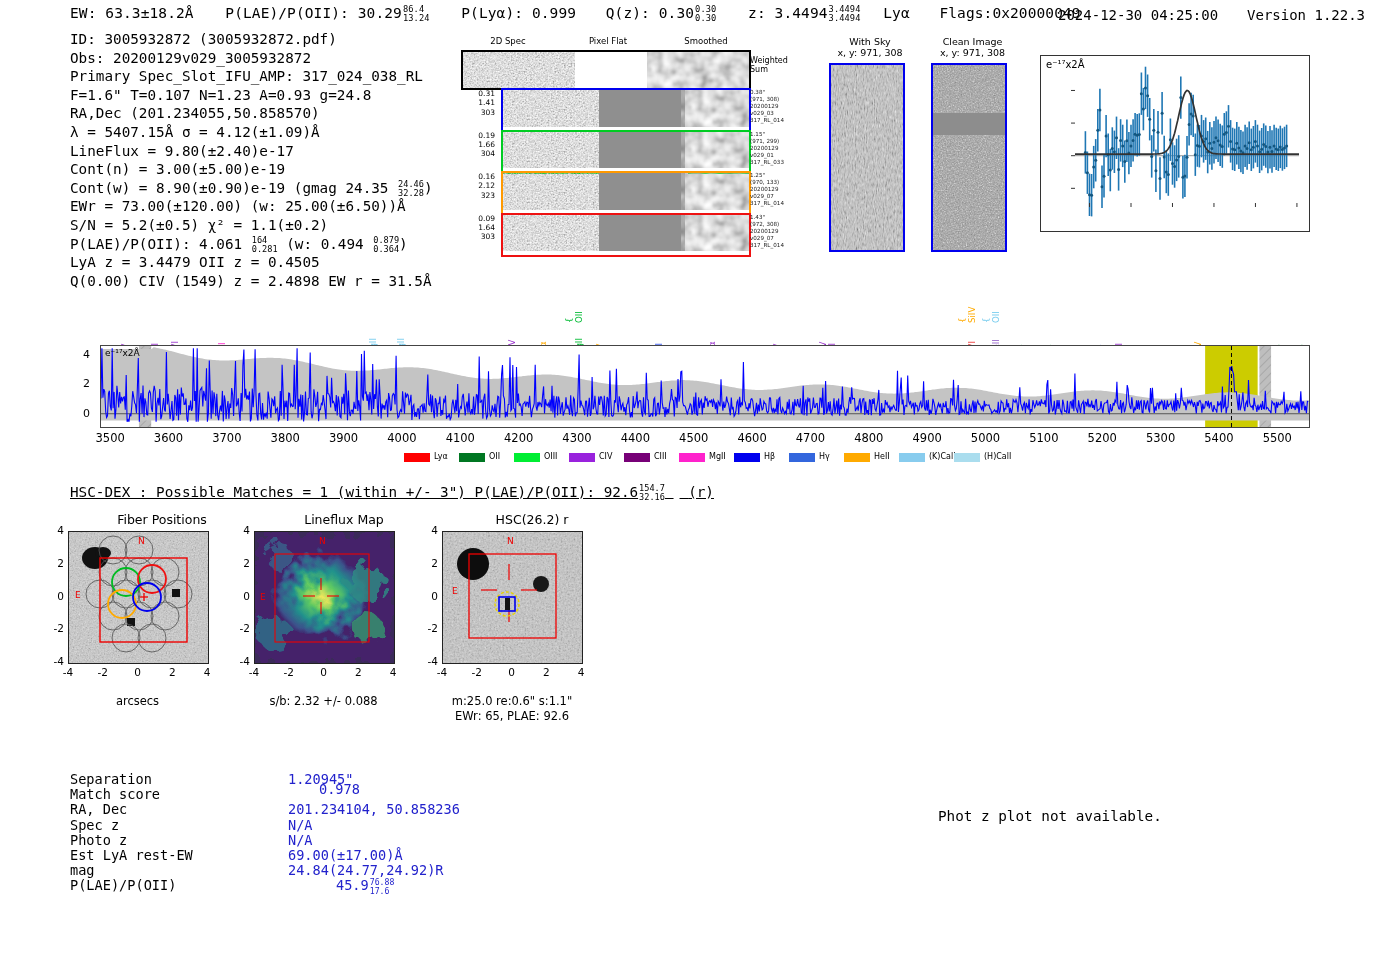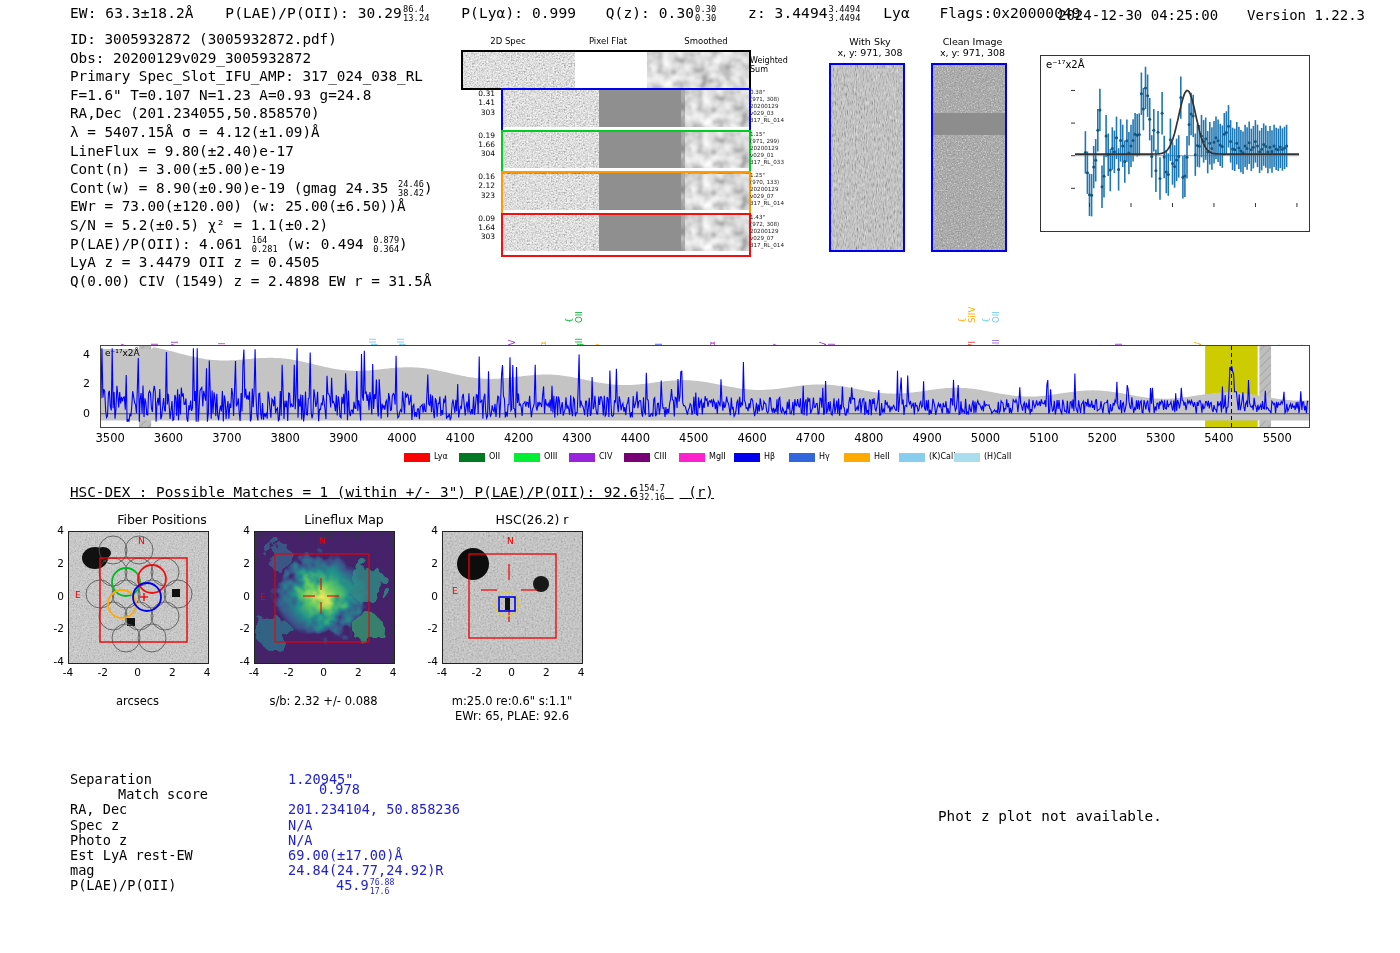--- a/index.html
+++ b/index.html
@@ -81,21 +81,21 @@
 
 <div class="abs mono" id="info-block">
   <div class="nw">ID: 3005932872 (3005932872.pdf)</div>
   <div class="nw">Obs: 20200129v029_3005932872</div>
   <div class="nw">Primary Spec_Slot_IFU_AMP: 317_024_038_RL</div>
   <div class="nw">F=1.6"  T=0.107  N=1.23  A=0.93  g=24.8</div>
   <div class="nw">RA,Dec (201.234055,50.858570)</div>
   <div class="nw">λ = 5407.15Å  σ = 4.12(±1.09)Å</div>
   <div class="nw">LineFlux = 9.80(±2.40)e-17</div>
   <div class="nw">Cont(n) = 3.00(±5.00)e-19</div>
-  <div class="nw"><span>Cont(w) = 8.90(±0.90)e-19 (gmag 24.35 </span><span class="frac"><i>24.46</i><i>38.42</i></span><span>)</span></div>
+  <div class="nw"><span>Cont(w) = 8.90(±0.90)e-19 (gmag 24.35 </span><span class="frac"><i>24.46</i><i>32.28</i></span><span>)</span></div>
   <div class="nw">EWr = 73.00(±120.00) (w: 25.00(±6.50))Å</div>
   <div class="nw">S/N = 5.2(±0.5)  χ² = 1.1(±0.2)</div>
   <div class="nw"><span>P(LAE)/P(OII): 4.061 </span><span class="frac"><i>164</i><i>0.281</i></span><span> (w: 0.494 </span><span class="frac"><i>0.879</i><i>0.364</i></span><span>)</span></div>
   <div class="nw">LyA z = 3.4479  OII z = 0.4505</div>
   <div class="nw">Q(0.00) CIV (1549) z = 2.4898  EW r = 31.5Å</div>
 </div>
 
 <div class="abs" style="top:36px;left:460px;width:300px;height:14px;">
   <div class="abs sans pnl-title" style="left:0;width:96px;">2D Spec</div>
   <div class="abs sans pnl-title" style="left:98px;width:100px;">Pixel Flat</div>
@@ -766,21 +766,21 @@
   </div>
 
 <div class="caption abs sans" style="top:694px;left:68px;width:139px;">arcsecs</div>
 <div class="caption abs sans" style="top:694px;left:254px;width:139px;">s/b: 2.32 +/- 0.088</div>
 <div class="caption abs sans" style="top:694px;left:432px;width:160px;">m:25.0  re:0.6"  s:1.1"</div>
 <div class="caption abs sans" style="top:709px;left:432px;width:160px;">EWr: 65, PLAE: 92.6</div>
 
 <div class="abs mono" id="btbl" style="height: 121.6px;">
     <div class="k abs nw" style="top:0px;">Separation</div>
     <div class="v abs nw" style="top:0px;">1.20945"</div>
-    <div class="k abs nw" style="top:15.2px;margin-left:48px;">Match score</div>
+    <div class="k abs nw" style="top:15.2px;">Match score</div>
     <div class="v abs nw" style="top:10px;margin-left:31px;">0.978</div>
     <div class="k abs nw" style="top:30.4px;">RA, Dec</div>
     <div class="v abs nw" style="top:30.4px;">201.234104, 50.858236</div>
     <div class="k abs nw" style="top:45.599999999999994px;">Spec z</div>
     <div class="v abs nw" style="top:45.599999999999994px;">N/A</div>
     <div class="k abs nw" style="top:60.8px;">Photo z</div>
     <div class="v abs nw" style="top:60.8px;">N/A</div>
     <div class="k abs nw" style="top:76px;">Est LyA rest-EW</div>
     <div class="v abs nw" style="top:76px;">69.00(±17.00)Å</div>
     <div class="k abs nw" style="top:91.19999999999999px;">mag</div>

